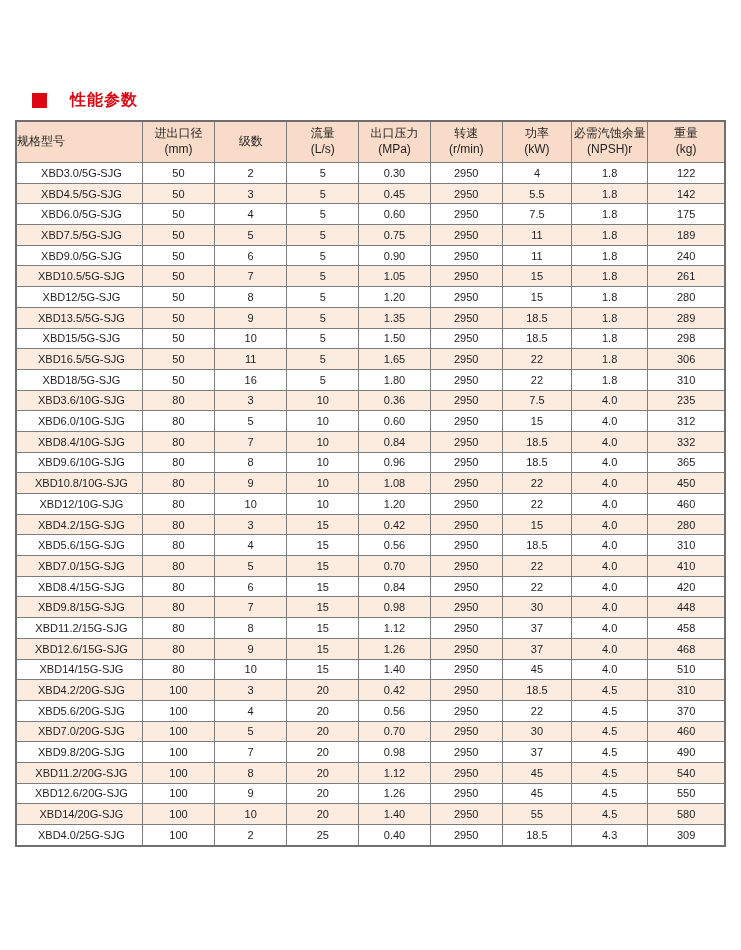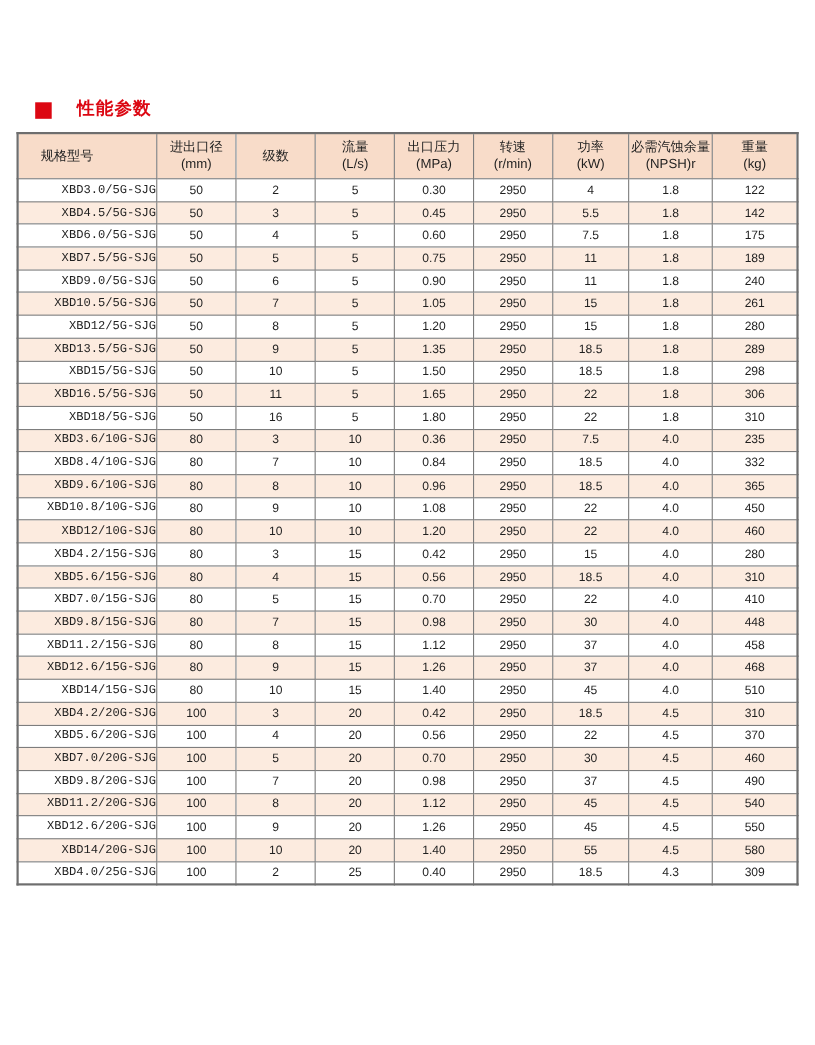--- a/index.html
+++ b/index.html
@@ -58,32 +58,30 @@
     background: #f8dcc9;
     height: 40px;
     font-weight: normal;
     font-size: 12px;
     text-align: center;
     vertical-align: middle;
     line-height: 1.3;
   }
   .spec-table thead th.col-model {
     text-align: left;
-    padding-left: 20px;
   }
   .spec-table tbody td {
     height: 19.7px;
     font-size: 11px;
     text-align: center;
     vertical-align: middle;
   }
   .spec-table tbody td.cell-model {
-    text-align: right;
+    text-align: center;
     padding-left: 4px;
-    font-family: Liberation Mono, monospace;
   }
   .spec-table tbody tr:nth-child(even) td {
     background: #fcebdf;
   }
   .spec-table tbody tr:nth-child(odd) td {
     background: #ffffff;
   }
   .unit-line { display: block; }
 </style>
 </head>
@@ -273,20 +271,31 @@
           <td>80</td>
           <td>3</td>
           <td>10</td>
           <td>0.36</td>
           <td>2950</td>
           <td>7.5</td>
           <td>4.0</td>
           <td>235</td>
         </tr>
         <tr>
+          <td class="cell-model">XBD6.0/10G-SJG</td>
+          <td>80</td>
+          <td>5</td>
+          <td>10</td>
+          <td>0.60</td>
+          <td>2950</td>
+          <td>15</td>
+          <td>4.0</td>
+          <td>312</td>
+        </tr>
+        <tr>
           <td class="cell-model">XBD8.4/10G-SJG</td>
           <td>80</td>
           <td>7</td>
           <td>10</td>
           <td>0.84</td>
           <td>2950</td>
           <td>18.5</td>
           <td>4.0</td>
           <td>332</td>
         </tr>
@@ -348,20 +357,31 @@
         <tr>
           <td class="cell-model">XBD7.0/15G-SJG</td>
           <td>80</td>
           <td>5</td>
           <td>15</td>
           <td>0.70</td>
           <td>2950</td>
           <td>22</td>
           <td>4.0</td>
           <td>410</td>
+        </tr>
+        <tr>
+          <td class="cell-model">XBD8.4/15G-SJG</td>
+          <td>80</td>
+          <td>6</td>
+          <td>15</td>
+          <td>0.84</td>
+          <td>2950</td>
+          <td>22</td>
+          <td>4.0</td>
+          <td>420</td>
         </tr>
         <tr>
           <td class="cell-model">XBD9.8/15G-SJG</td>
           <td>80</td>
           <td>7</td>
           <td>15</td>
           <td>0.98</td>
           <td>2950</td>
           <td>30</td>
           <td>4.0</td>

